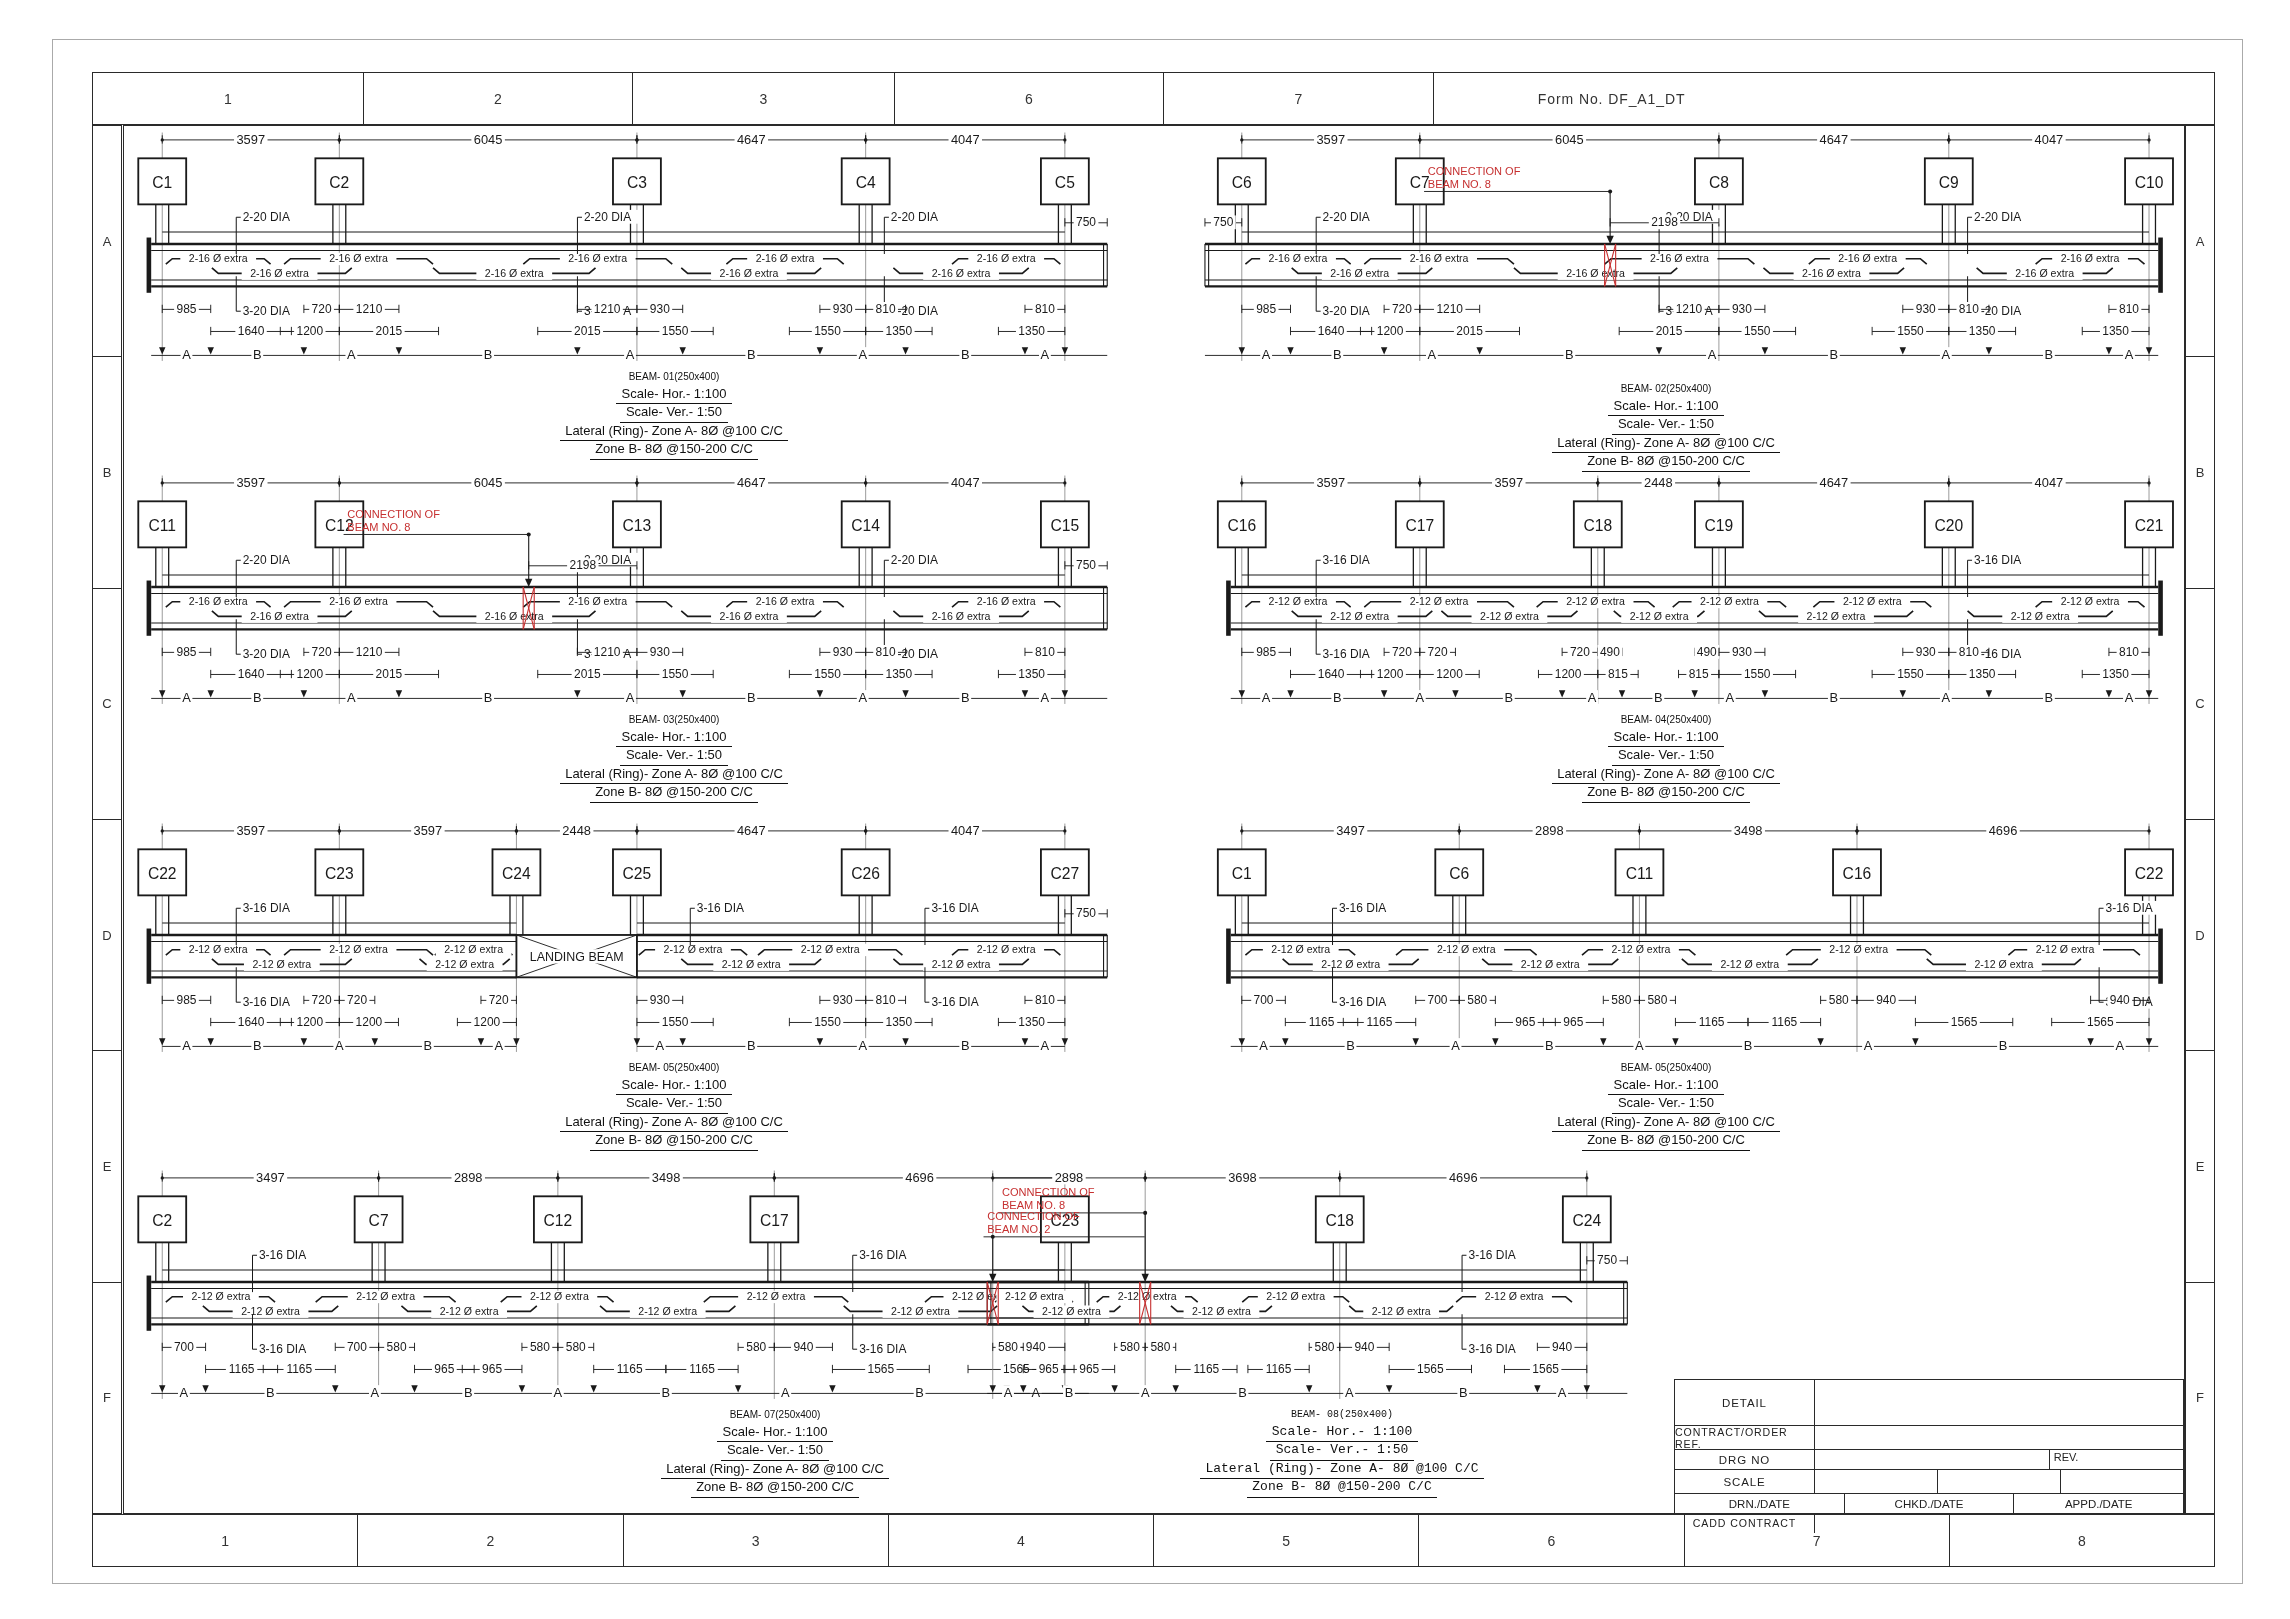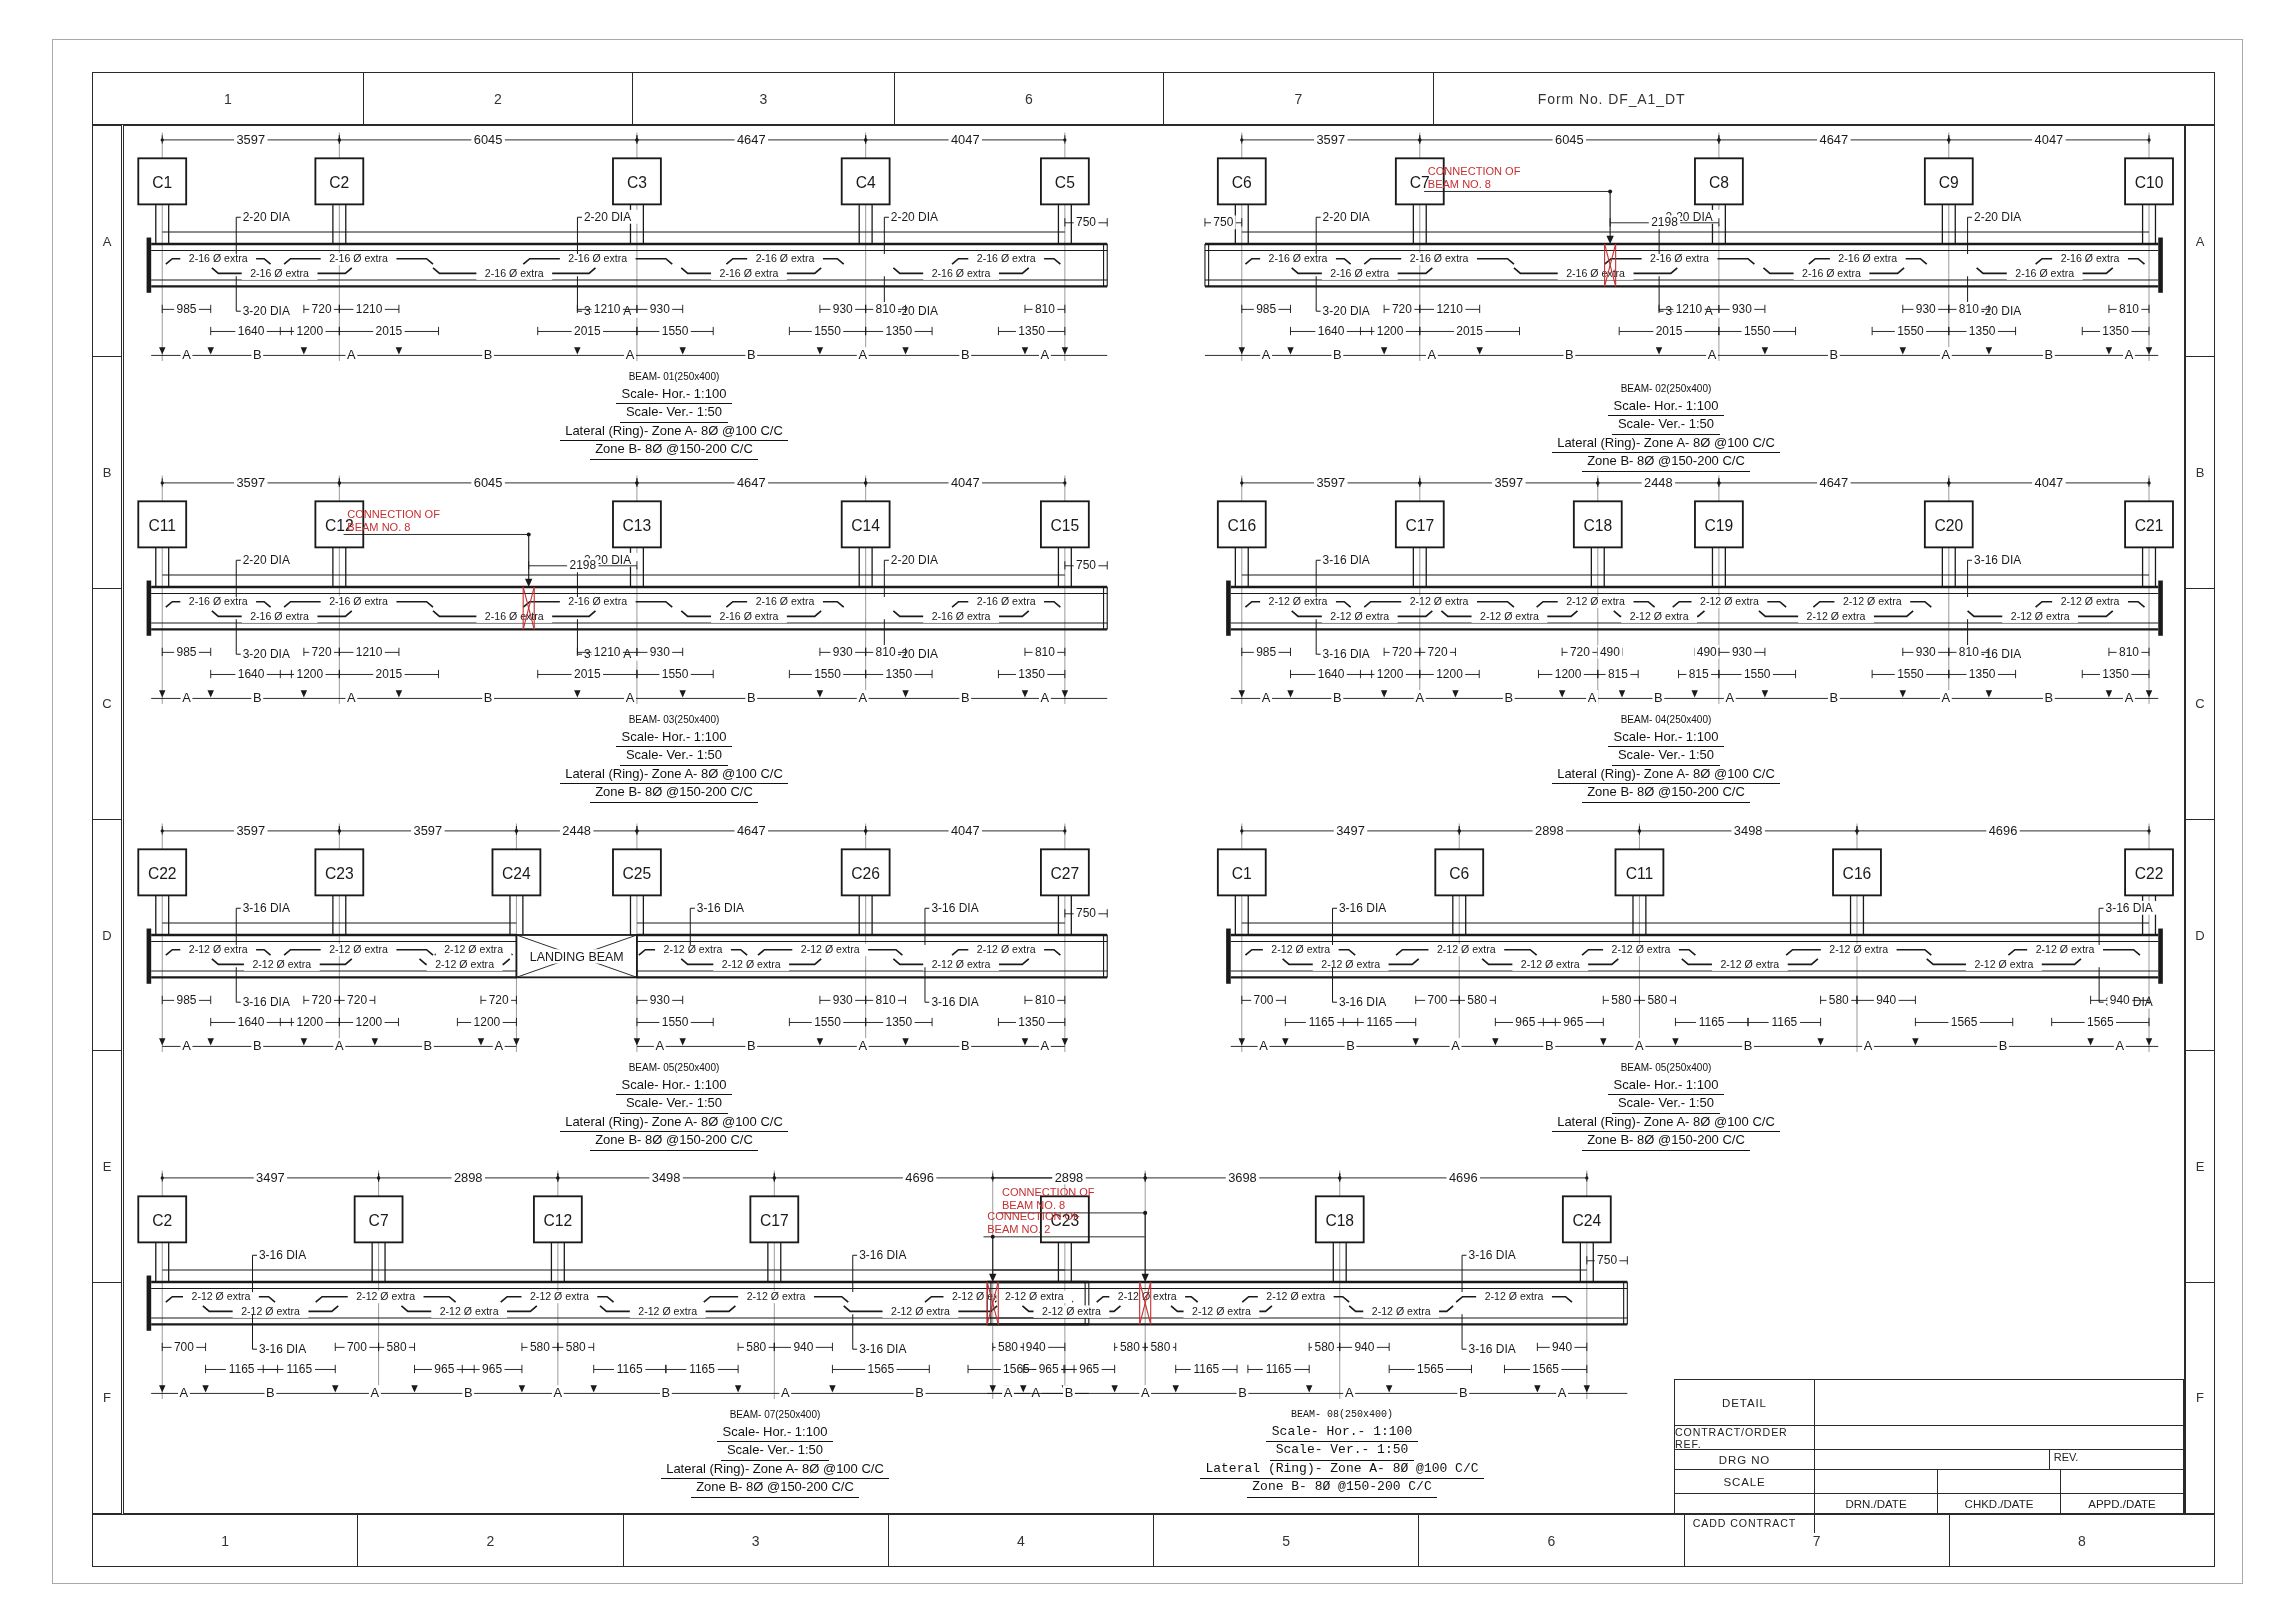--- a/index.html
+++ b/index.html
@@ -2000,21 +2000,21 @@
     <div class="row tb-r4">
       <div class="lab">SCALE</div>
       <div class="tb-scale-right">
         <div class="tb-scale-top">
             <div></div>
             <div></div>
             <div></div>
           </div>
       </div>
     </div>
-    <div class="row" style="height:20px;border-top:none;">
+    <div class="row" style="height:20px;border-top:none;flex-direction:column;">
       <div class="lab" style="border-right:1.3px solid #2a2a2a;background:#fff;"></div>
       <div class="date-row" style="flex:1;border-top:none;">
         <div>DRN./DATE</div>
         <div>CHKD./DATE</div>
         <div>APPD./DATE</div>
       </div>
     </div>
     <div class="row tb-r5">
       <div class="lab" style="font-size:10.6px;">CADD  CONTRACT</div>
       <div class="fill"></div>

